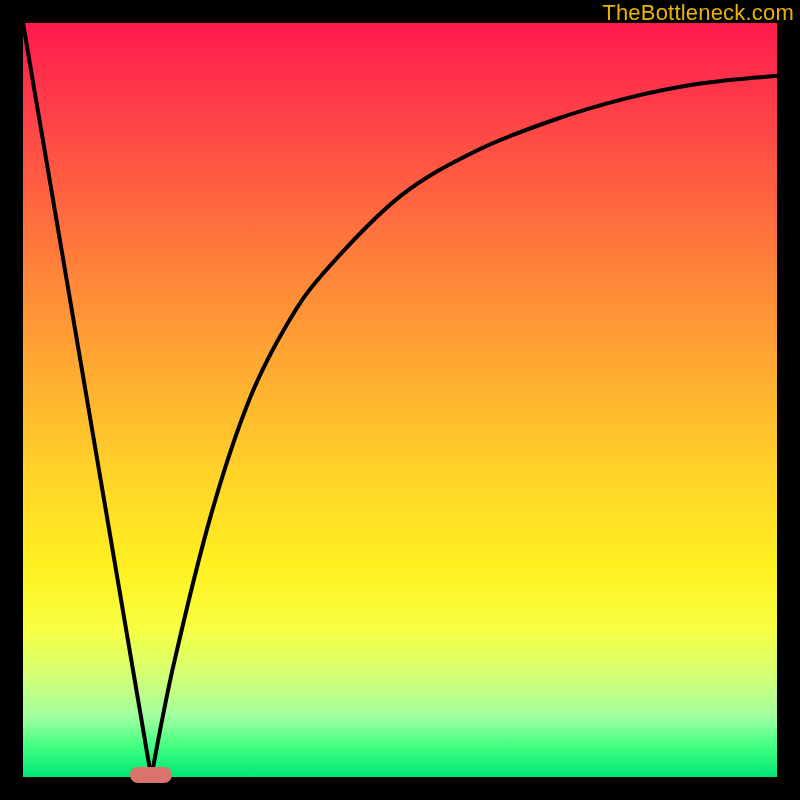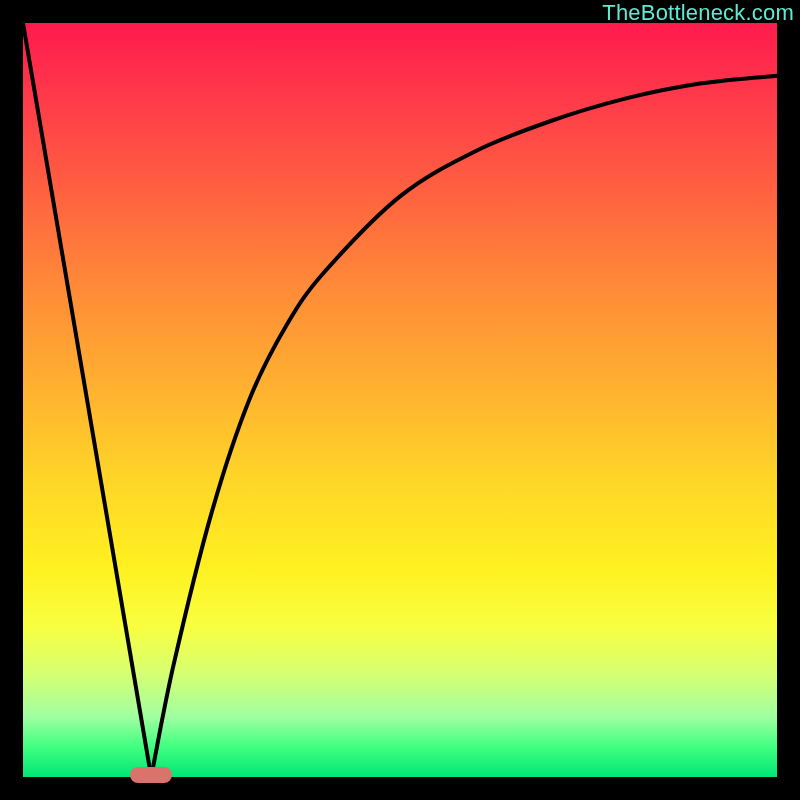--- a/index.html
+++ b/index.html
@@ -30,21 +30,21 @@
       #d8ff70 86%,
       #a0ffa0 92%,
       #40ff80 96%,
       #00e676 100%
     );
   }
   .watermark {
     position: absolute;
     top: 0px;
     right: 6px;
-    color: #5eead4;
+    color: #eab308;
     font-size: 22px;
     font-weight: 500;
     letter-spacing: 0.2px;
   }
   svg.curve {
     position: absolute;
     left: 0;
     top: 0;
     width: 754px;
     height: 754px;

